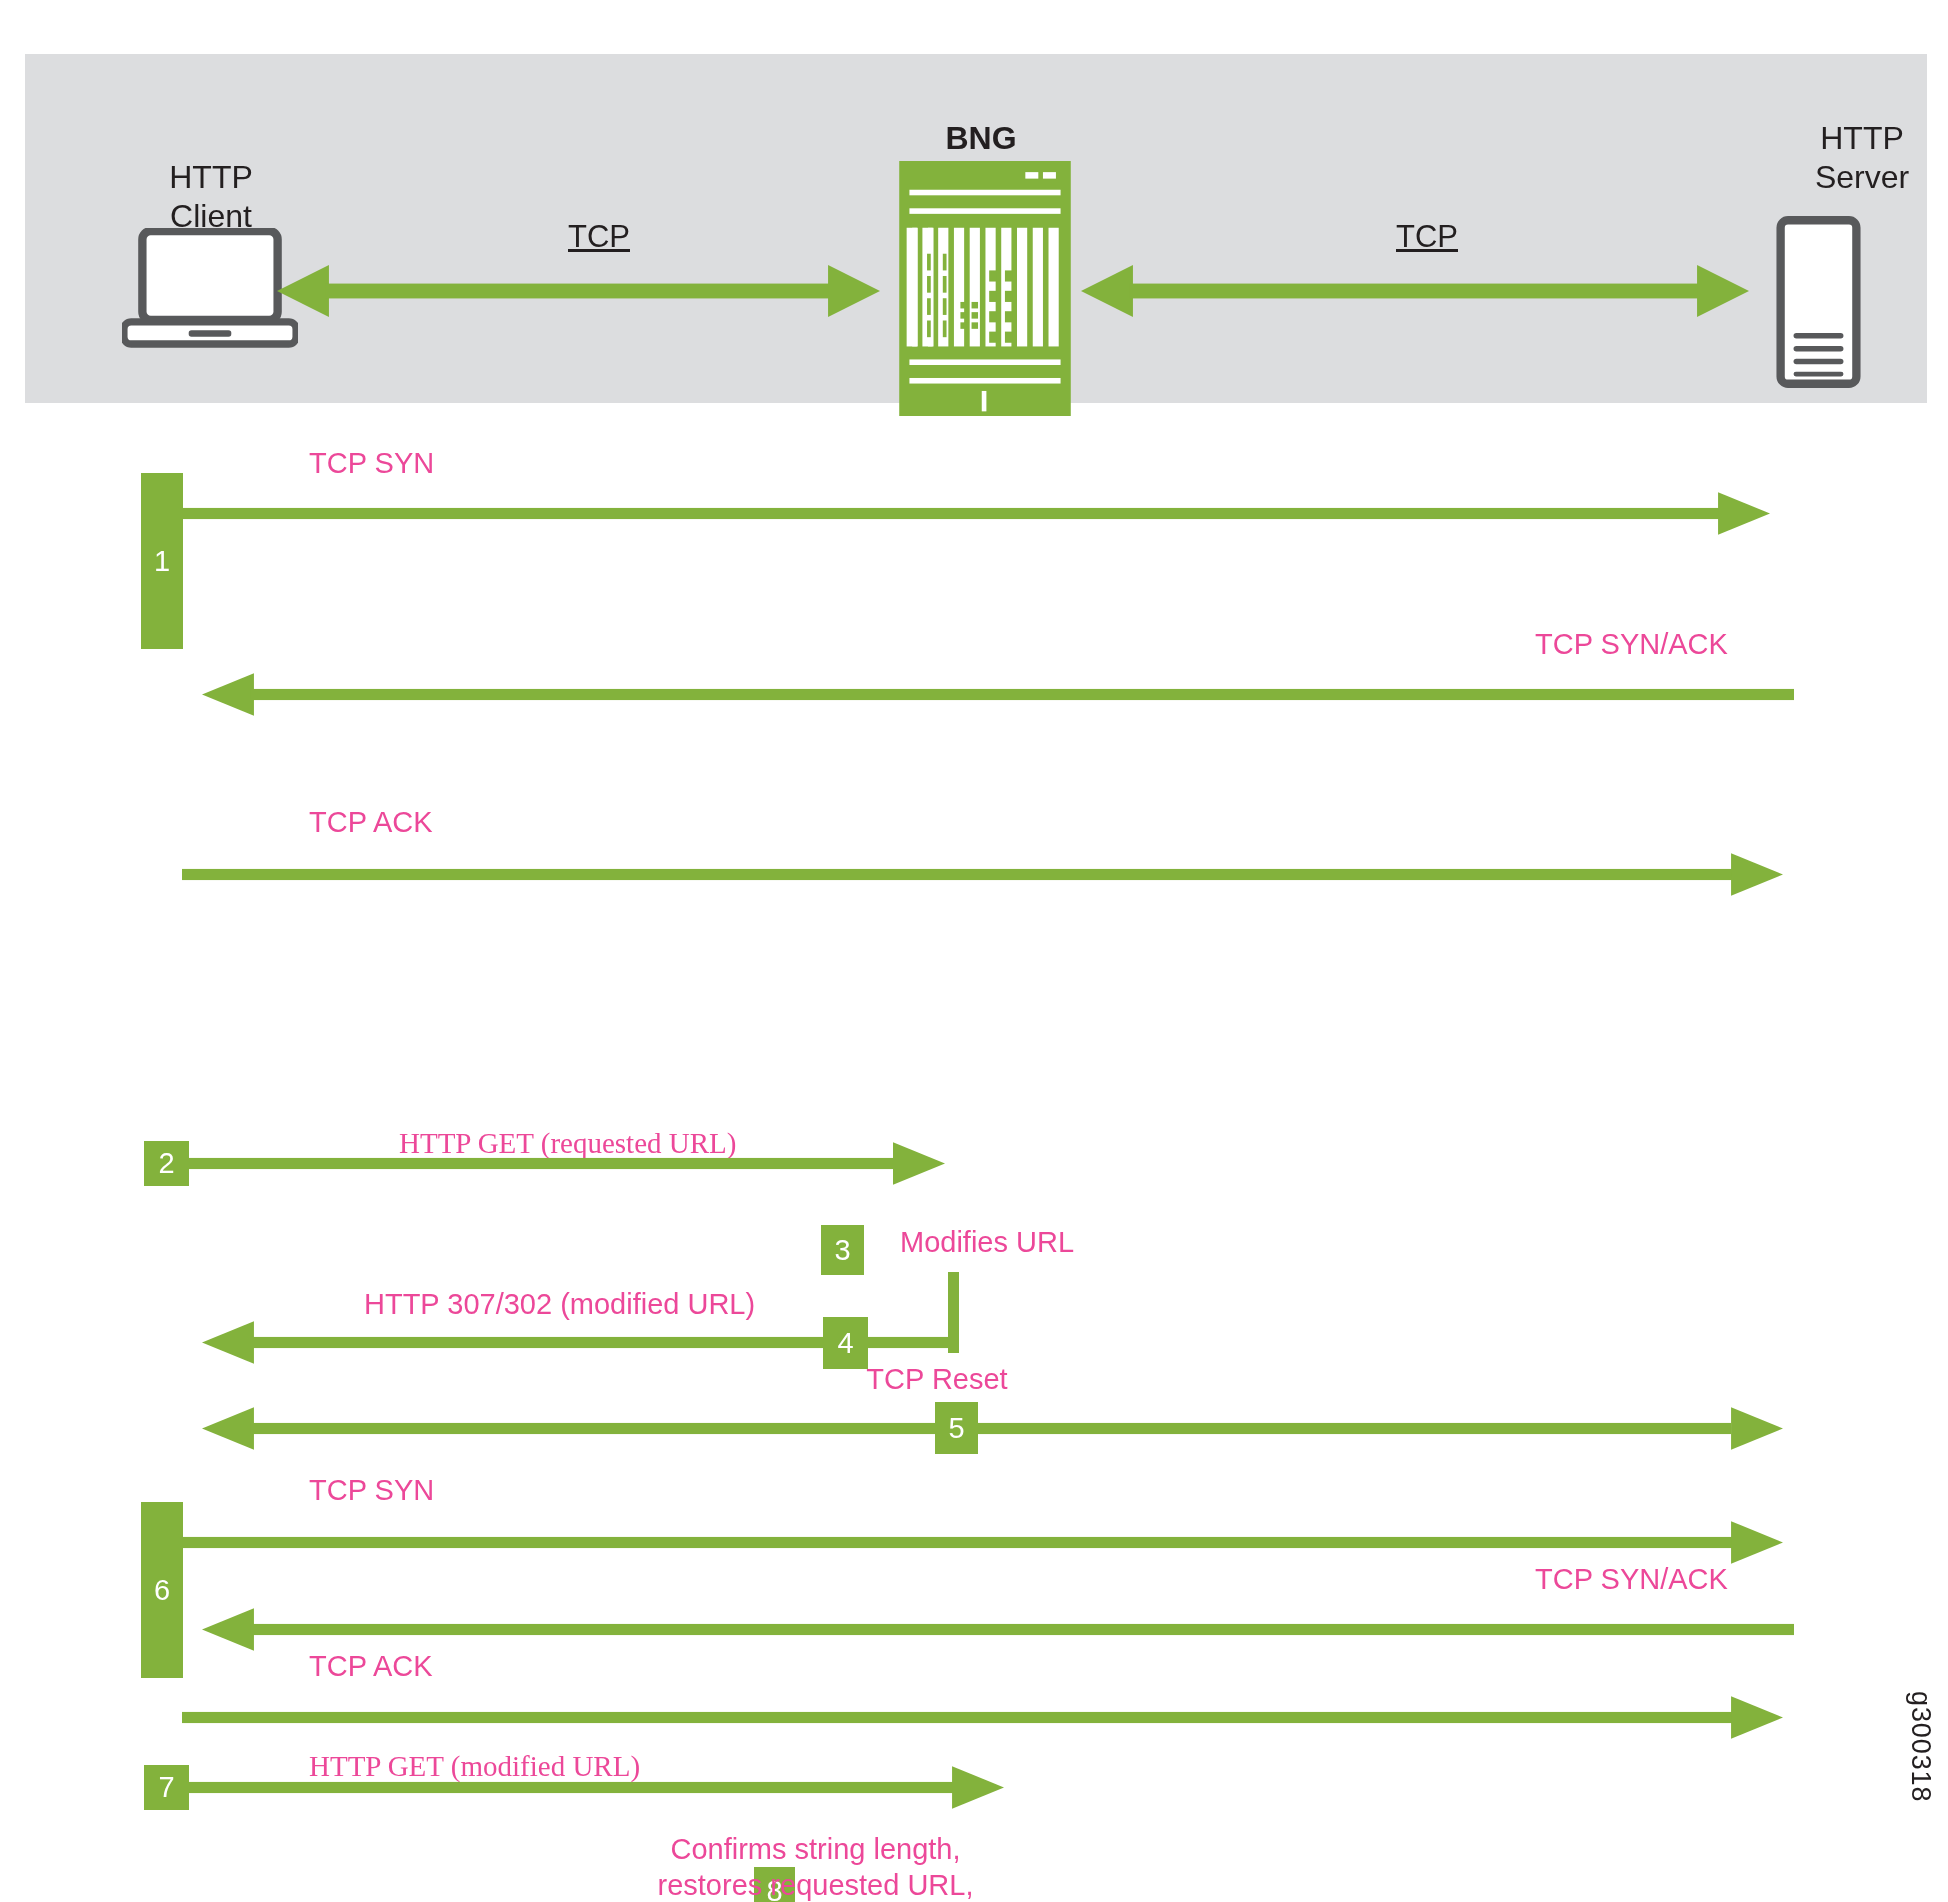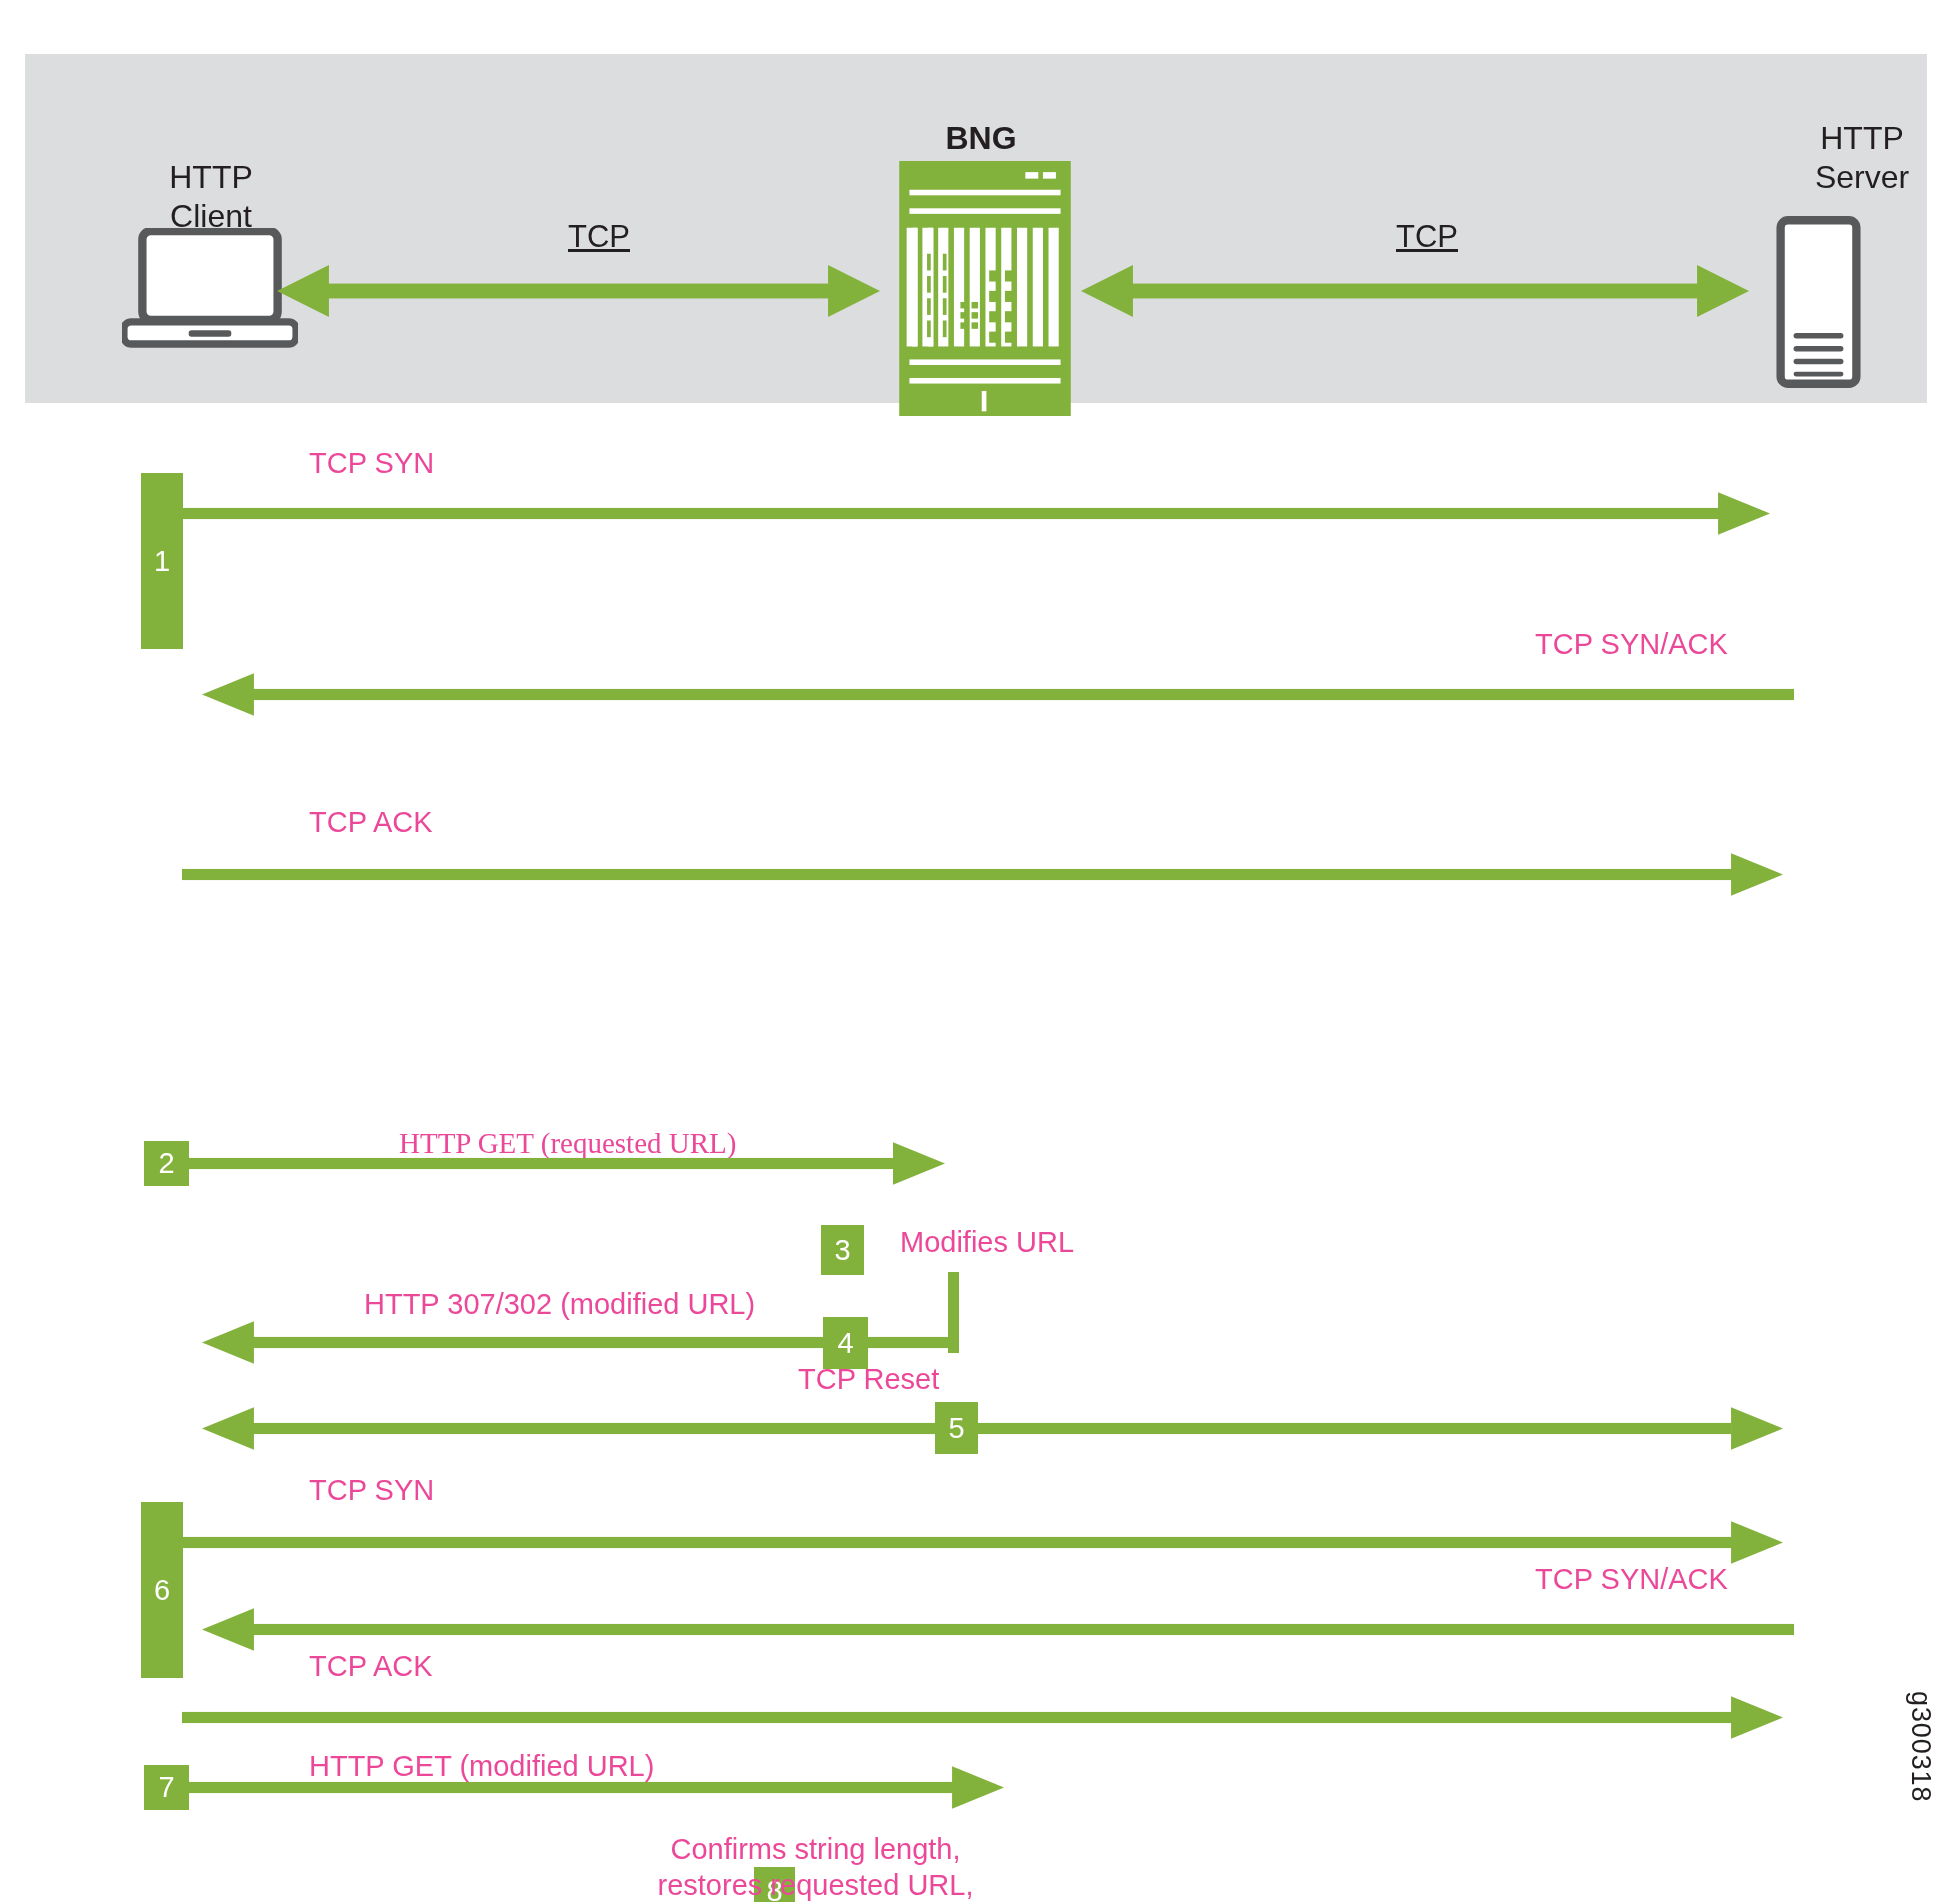--- a/index.html
+++ b/index.html
@@ -57,21 +57,21 @@
   #sequence { position: absolute; left: 0; top: 403px; width: 1949px; height: 1500px; }
 
   .seq-label {
     position: absolute;
     color: #ec4899;
     font-size: 29px;
     line-height: 36px;
     white-space: nowrap;
   }
   .seq-label.multiline { white-space: pre-line; text-align: right; }
-  .seq-label.center { text-align: left; }
+  .seq-label.center { text-align: center; }
 
   .badge {
     position: absolute;
     background: #83b23c;
     color: #ffffff;
     font-size: 29px;
     display: flex;
     align-items: center;
     justify-content: center;
     line-height: 1;
@@ -280,21 +280,21 @@
 
     <div class="seq-label" style="left:309px; top:1245px;">TCP ACK</div>
     <svg style="position:absolute; left:182px; top:1293px;" width="1601" height="43" viewBox="0 0 1726 46">
       <rect x="0" y="17" width="1674" height="12" fill="#83b23c"></rect>
       <polygon points="1726,23 1670,0 1670,46" fill="#83b23c"></polygon>
     </svg>
 
     <div class="badge" style="left:144px; top:1362px; width:45px; height:45px;">
       <span>7</span>
     </div>
-    <div class="seq-label" style="left:309px; top:1345px;">HTTP GET (modified URL)</div>
+    <div class="seq-label" style="left:309px; top:1345px;font-family:Liberation Serif, serif;">HTTP GET (modified URL)</div>
     <svg style="position:absolute; left:184px; top:1363px;" width="820" height="43" viewBox="0 0 884 46">
       <rect x="0" y="17" width="832" height="12" fill="#83b23c"></rect>
       <polygon points="884,23 828,0 828,46" fill="#83b23c"></polygon>
     </svg>
 
     <div class="badge" style="left:754px; top:1464px; width:41px; height:48px;">
       <span>8</span>
     </div>
     <div class="seq-label multiline" style="left:538px; top:1428px; width:555px; text-align:center;">Confirms string length,
 restores requested URL,

